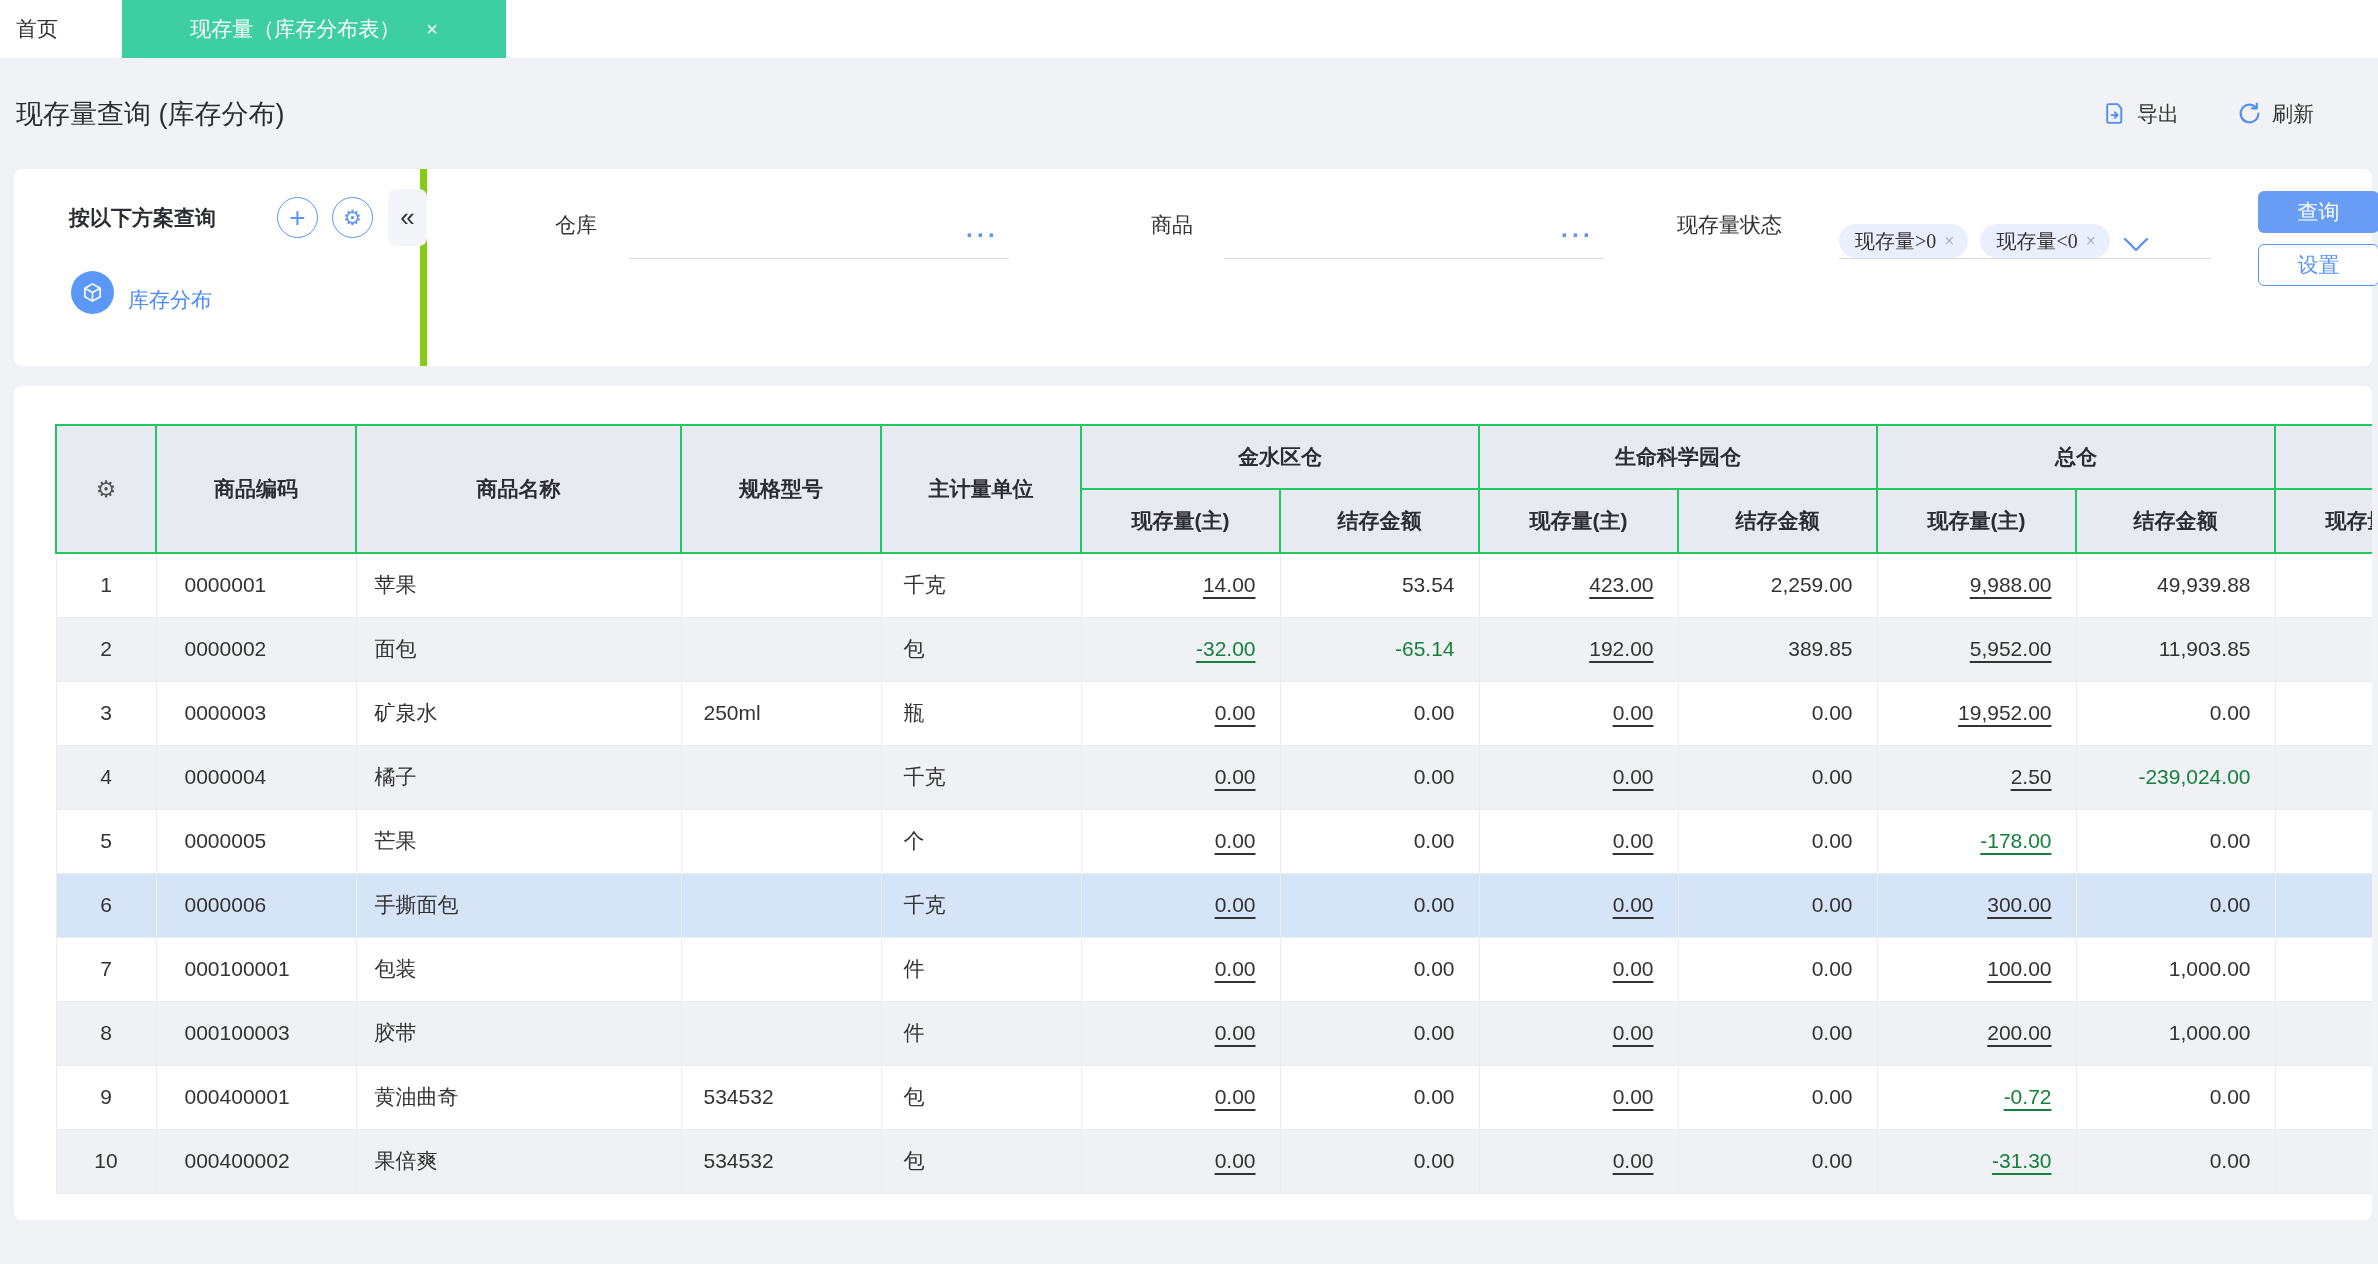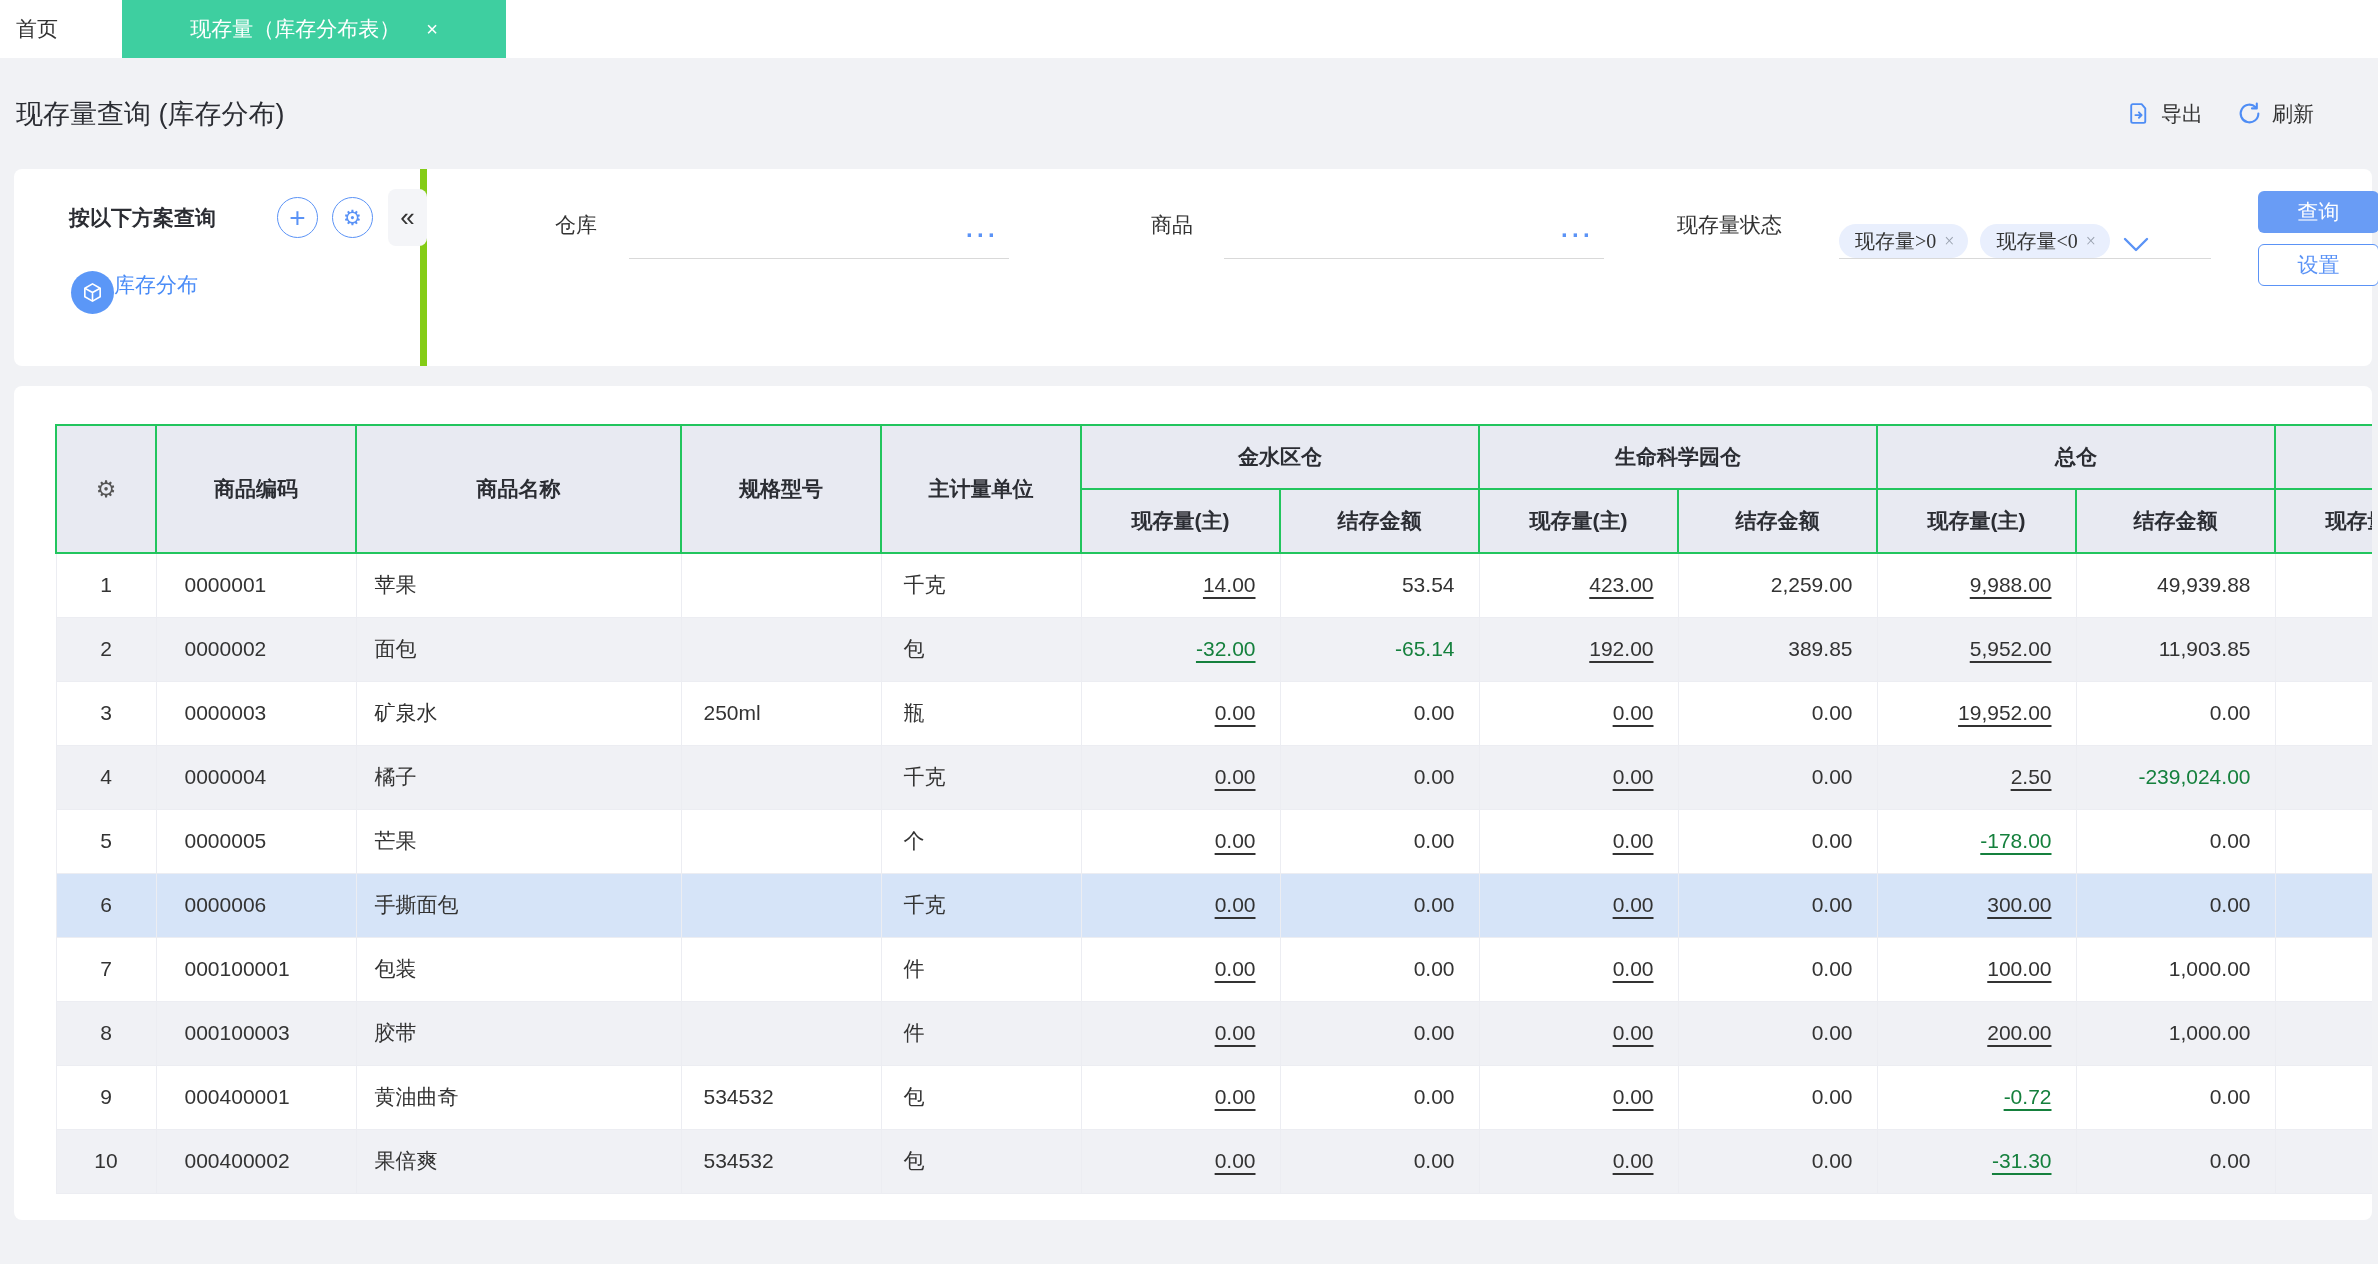--- a/index.html
+++ b/index.html
@@ -10,36 +10,36 @@
   .tabbar { height:58px; background:#fff; display:flex; align-items:stretch; }
   .tab-home { display:flex; align-items:center; padding:0 16px; font-size:21px; color:#333; cursor:pointer; }
   .tab-active { margin-left:48px; width:384px; background:#3ecfa0; color:#fff;
     display:flex; align-items:center; justify-content:center; gap:26px; font-size:21px; cursor:pointer; }
   .tab-close { font-size:20px; color:#fff; line-height:1; }
 
   
   .page-header { height:111px; display:flex; align-items:center; justify-content:space-between;
     padding:0 64px 0 16px; }
   .page-title { font-size:27px; font-weight:500; color:#2b2d33; }
-  .header-actions { display:flex; align-items:center; gap:34px;justify-content:center; }
+  .header-actions { display:flex; align-items:center; gap:58px;justify-content:center; }
   .action-btn { display:flex; align-items:center; gap:10px; font-size:21px; color:#333; cursor:pointer; }
   .action-btn svg { display:block; }
 
   
   .filter-card { position:relative; margin-left:14px; margin-right:6px; height:197px;
     background:#fff; border-radius:8px; }
   .plan-panel { position:absolute; left:0; top:0; width:413px; height:100%; border-right:7px solid #84cc16;padding-left:44px; }
   .plan-title { position:absolute; left:55px; top:35px; font-size:21px; font-weight:700; color:#2b2d33; }
   .circle-btn { position:absolute; top:28px; width:41px; height:41px; border:1.5px solid #5b93f6;
     border-radius:50%; color:#5b93f6; display:flex; align-items:center; justify-content:center; cursor:pointer; }
   .circle-plus { left:263px; font-size:28px; font-weight:300; }
   .circle-gear { left:318px; font-size:21px; }
   .collapse-box { position:absolute; left:374px; top:20px; width:39px; height:57px; background:#f4f5f8;
     border-radius:8px; display:flex; align-items:center; justify-content:center; font-size:26px; color:#333; cursor:pointer; }
-  .plan-item { position:absolute; left:57px; top:102px; display:flex; align-items:flex-start; cursor:pointer; }
+  .plan-item { position:absolute; left:57px; top:102px; display:flex; align-items:flex-end; gap:14px; cursor:pointer; }
   .plan-icon { width:43px; height:43px; border-radius:50%; background:#5b97f7;
     display:flex; align-items:center; justify-content:center; }
   .plan-name { font-size:21px; color:#4a8cf7; }
 
   .f-label { position:absolute; top:42px; font-size:21px; color:#333; }
   .f-line { position:absolute; top:42px; height:48px; border-bottom:1px solid #d9d9d9; cursor:text; }
   .f-dots { position:absolute; right:10px; top:10px; color:#5b93f6; font-size:24px; font-weight:700;
     letter-spacing:3px; cursor:pointer; }
   .lbl-warehouse { left:541px; }
   .line-warehouse { left:615px; width:380px; }

